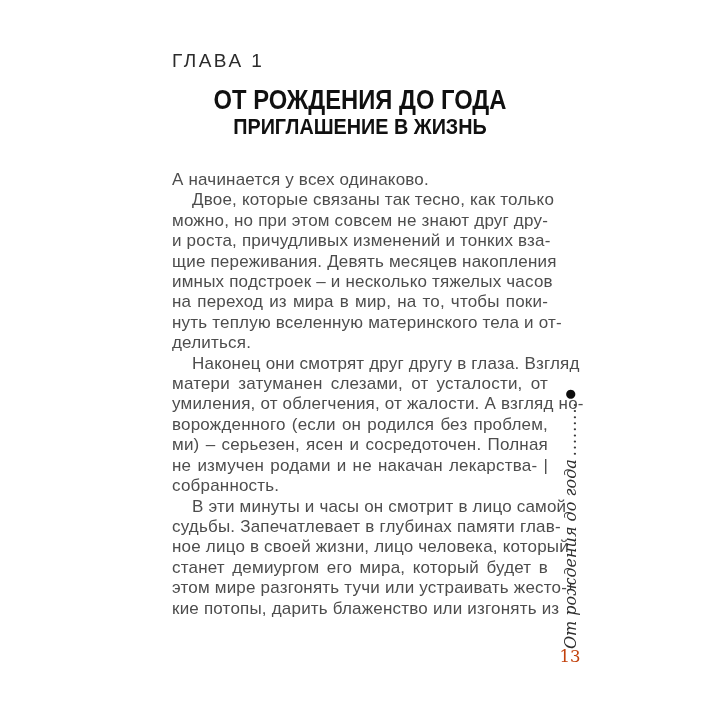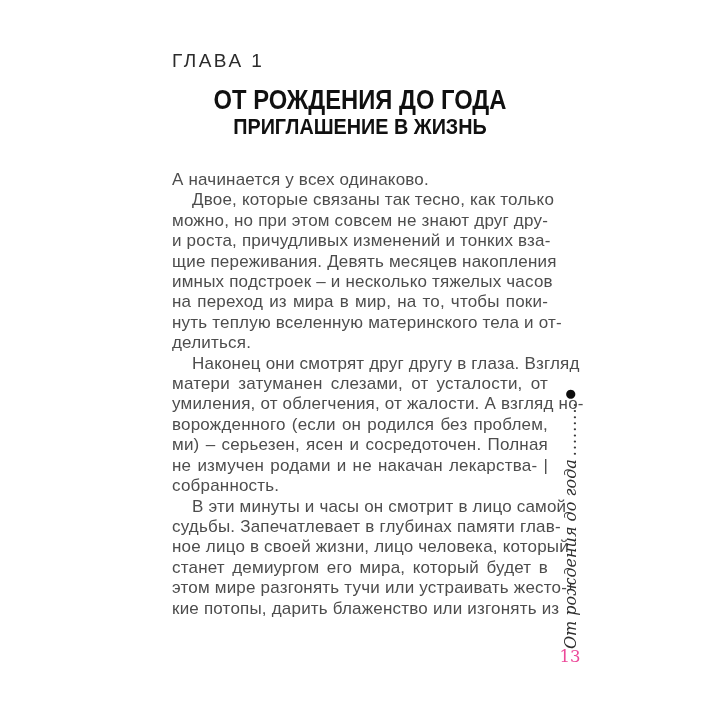--- a/index.html
+++ b/index.html
@@ -88,21 +88,21 @@
     color: #0d0d0d;
     margin-left: 2px;
     line-height: 1;
   }
   .page-number {
     position: absolute;
     left: 552px; top: 647px; width: 36px;
     text-align: center;
     font-family: "DejaVu Serif", serif;
     font-size: 16.5px;
-    color: #ec4899;
+    color: #c2410c;
   }
 </style>
 </head>
 <body>
 
 <div class="page">
 
   <div class="chapter-label">ГЛАВА 1</div>
   <div class="chapter-title">ОТ РОЖДЕНИЯ ДО ГОДА</div>
   <div class="chapter-subtitle">ПРИГЛАШЕНИЕ В ЖИЗНЬ</div>

